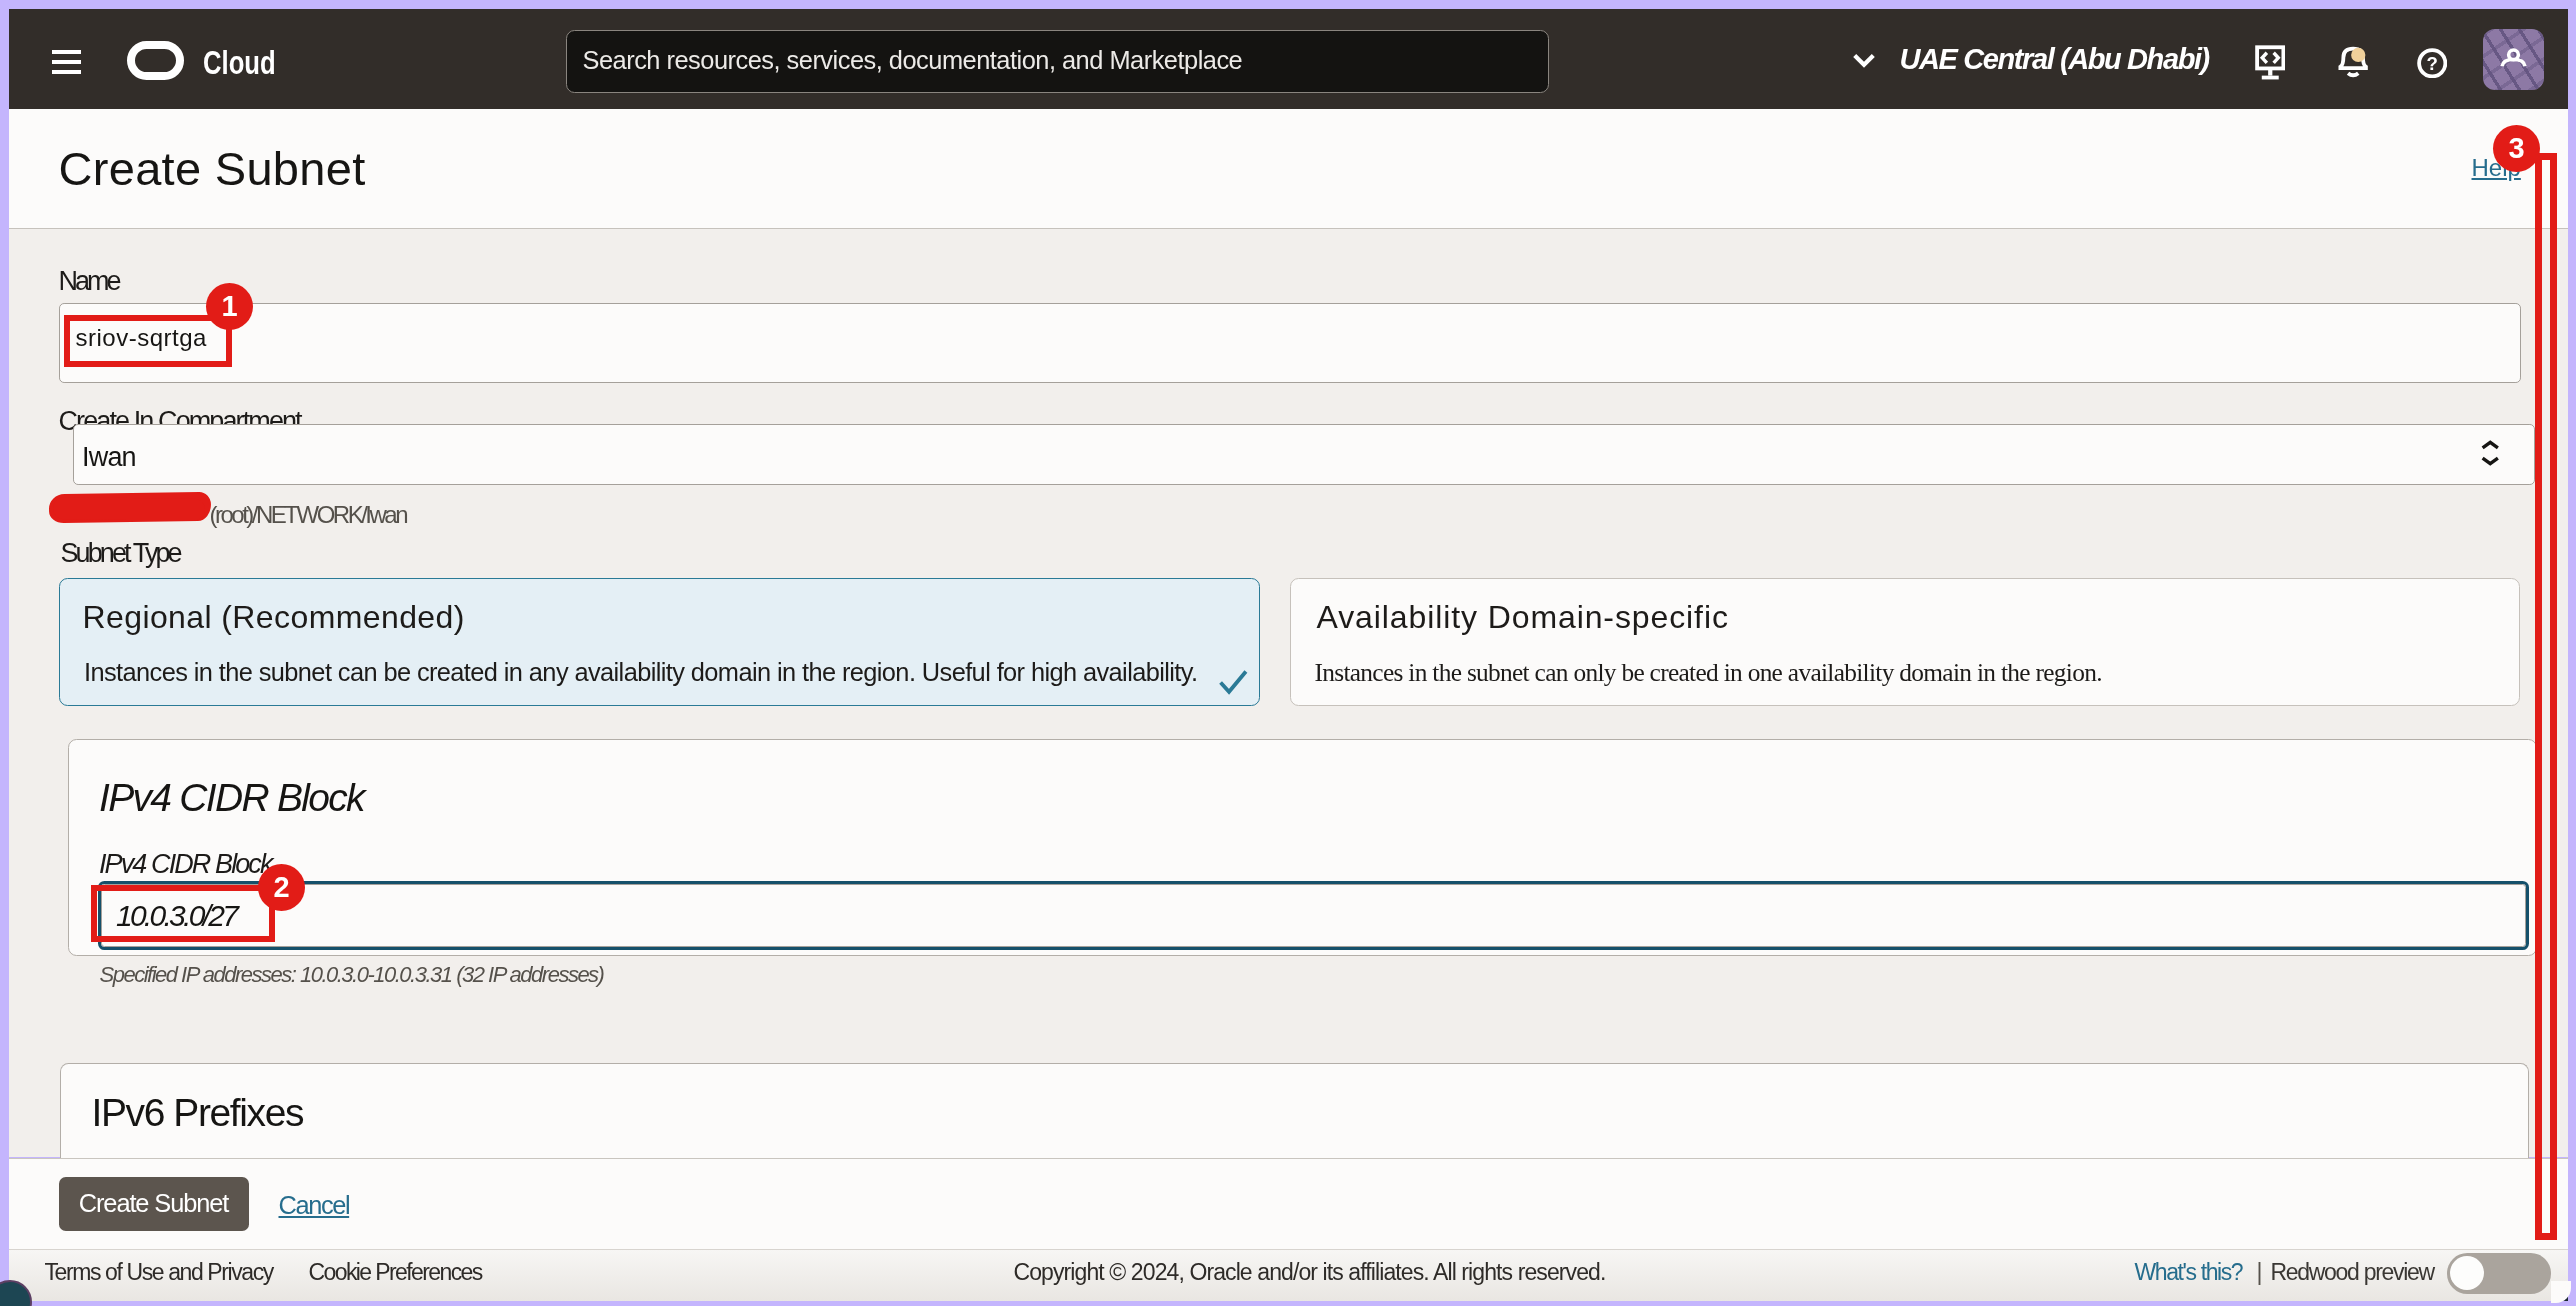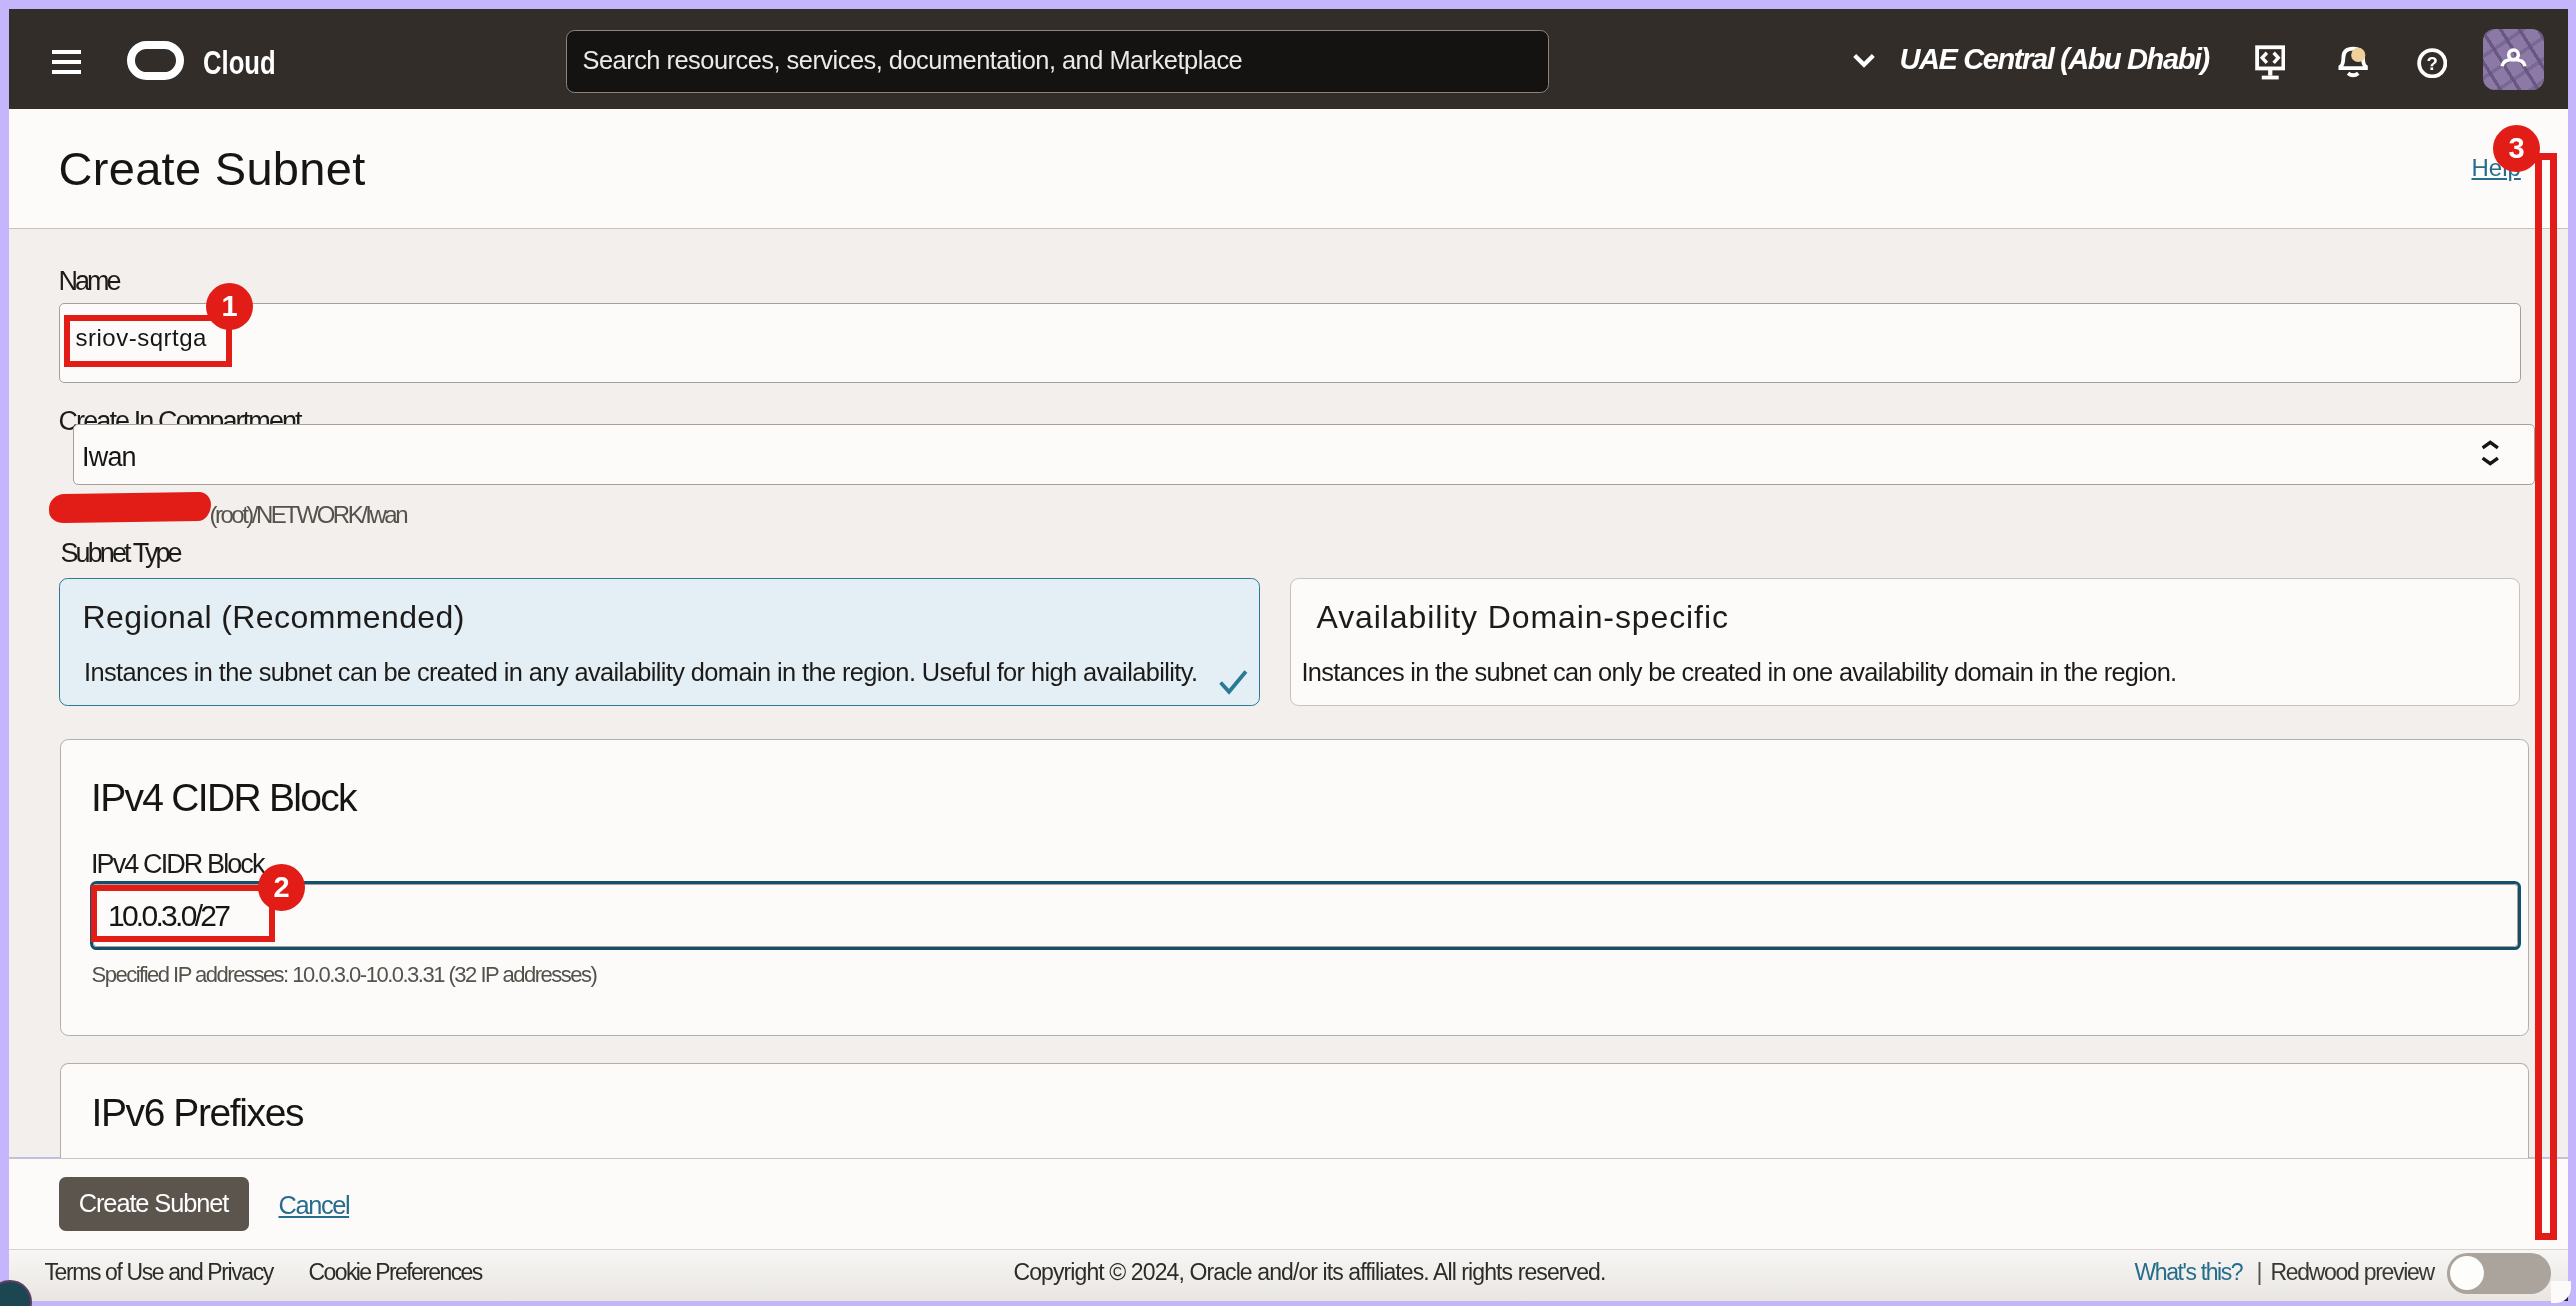--- a/index.html
+++ b/index.html
@@ -126,24 +126,24 @@
 
     <div class="card card-sel" style="left:50px; top:349px; width:1201px; height:128px;">
       <div class="cardtitle" style="left:23px; top:22px; letter-spacing:0.4px;">Regional (Recommended)</div>
       <div class="carddesc" style="left:24.5px; top:81px; letter-spacing:-0.6px;">Instances in the subnet can be created in any availability domain in the region. Useful for high availability.</div>
       <svg style="position:absolute; left:1158px; top:90px;" width="30.5" height="27" viewBox="0 0 36 32">
         <polyline points="3,16 13,27 33,3" fill="none" stroke="#2a7a96" stroke-width="4.5"></polyline>
       </svg>
     </div>
     <div class="card card-un" style="left:1281px; top:349px; width:1230px; height:128px;">
       <div class="cardtitle" style="left:26px; top:22px; letter-spacing:0.9px;">Availability Domain-specific</div>
-      <div class="carddesc" style="left:11px; top:81px; letter-spacing:-0.7px;">Instances in the subnet can only be created in one availability domain in the region.</div>
+      <div class="carddesc" style="left:24px; top:81px; letter-spacing:-0.7px;font-family:Liberation Serif, serif;">Instances in the subnet can only be created in one availability domain in the region.</div>
     </div>
 
-    <div class="seccard" style="left:51px; top:510px; width:2469px; height:297px;">
+    <div class="seccard" style="left:59px; top:510px; width:2469px; height:217px;font-style:italic;">
       <div class="h2" style="left:30.5px; top:38px;">IPv4 CIDR Block</div>
       <div class="label" style="left:30.5px; top:111px; letter-spacing:-1.9px;">IPv4 CIDR Block</div>
       <div class="input" style="left:32px; top:144px; width:2425px; height:63px; line-height:62px; padding-left:14.4px; font-size:30px; letter-spacing:-2.7px; border:0.8px solid #a5a09a; border-radius:3.4px; outline:3.4px solid #15506a; outline-offset:0.8px;">10.0.3.0/27</div>
       <div class="helper" style="left:31px; top:224px; letter-spacing:-1.5px;">Specified IP addresses: 10.0.3.0-10.0.3.31 (32 IP addresses)</div>
     </div>
 
     <div class="seccard" style="left:51px; top:834px; width:2469px; height:96px; border-bottom:none; border-radius:8.5px 8.5px 0 0;">
       <div class="h2" style="left:31px; top:29px; letter-spacing:-1.4px;">IPv6 Prefixes</div>
     </div>
   </div>

